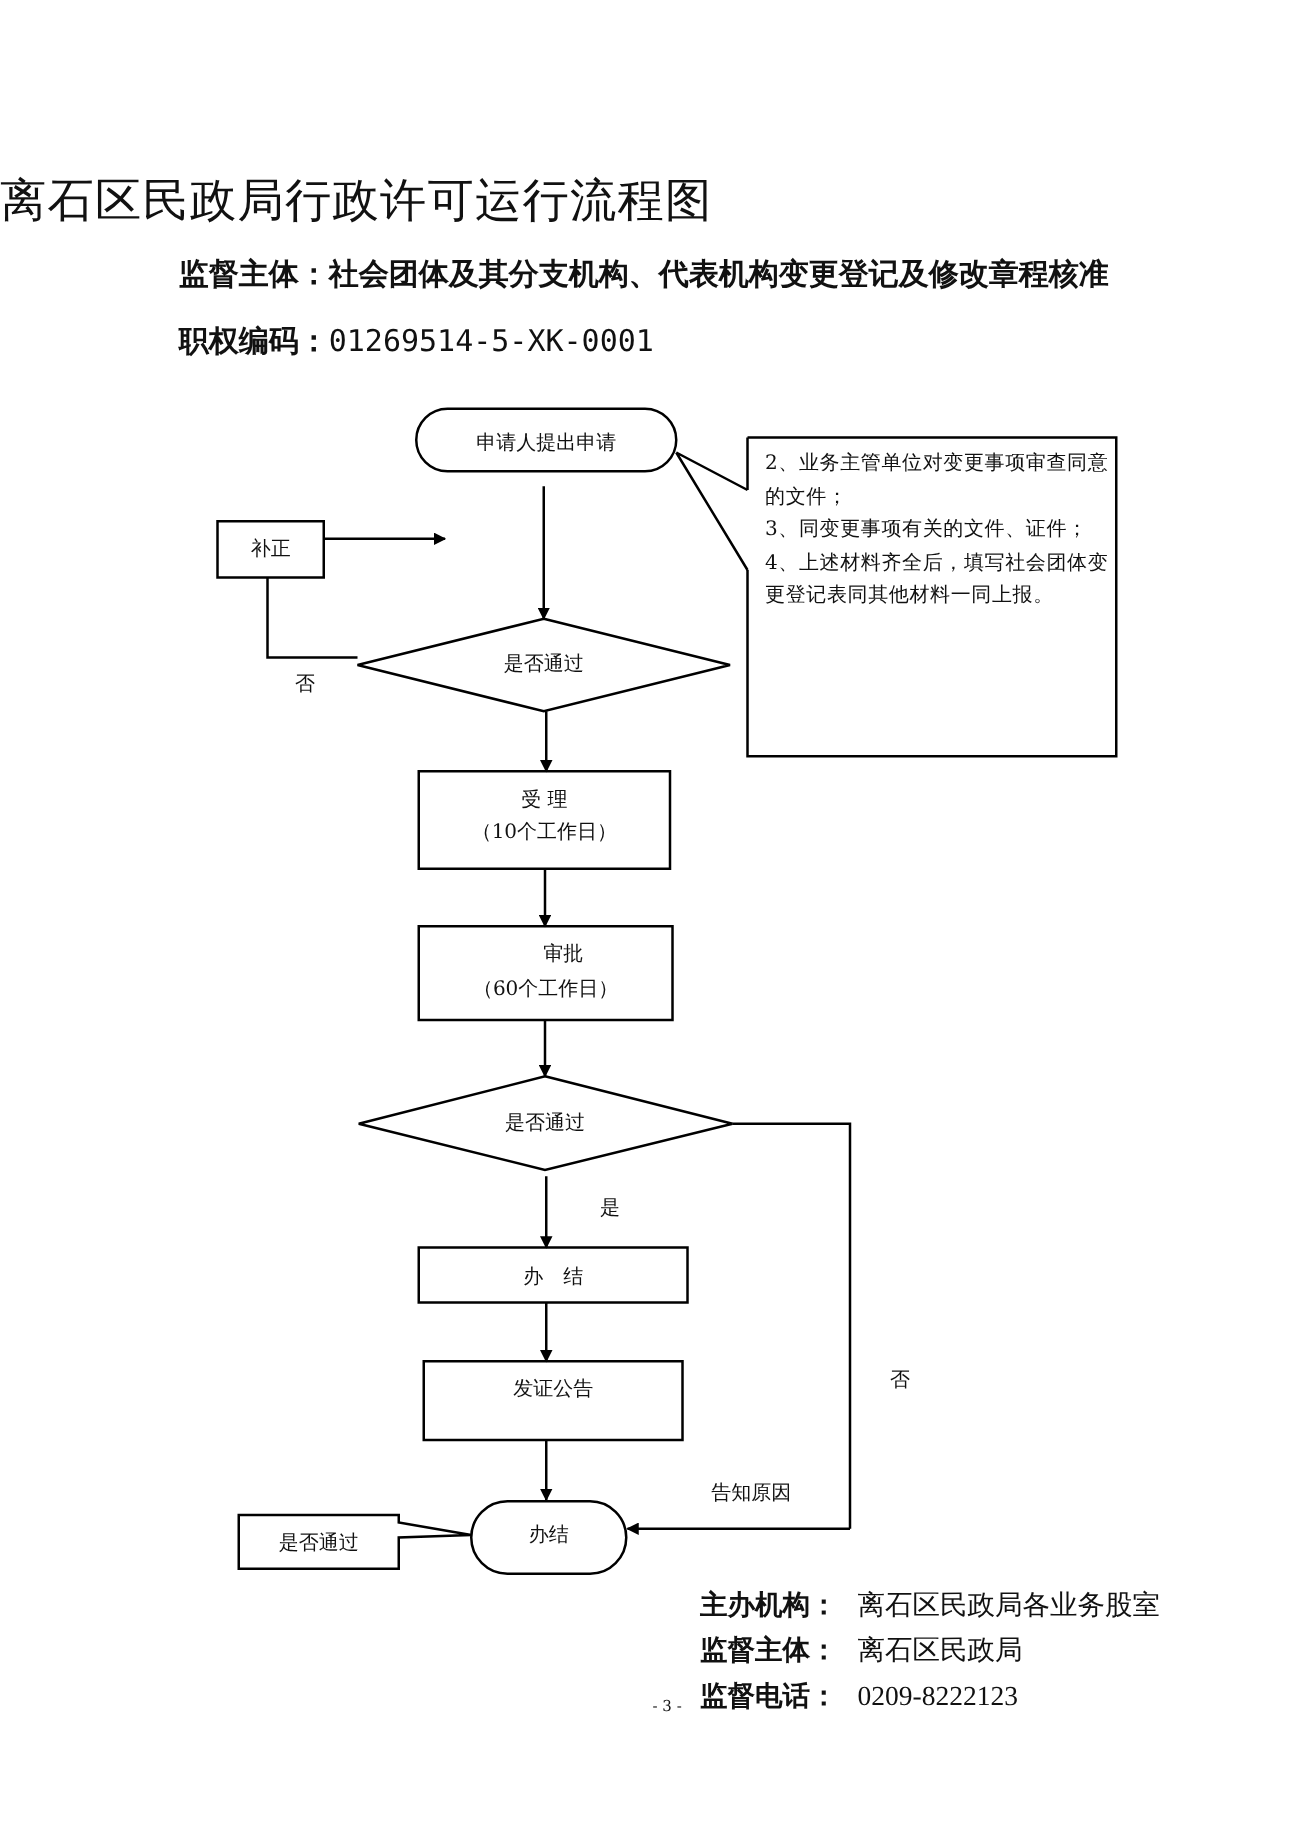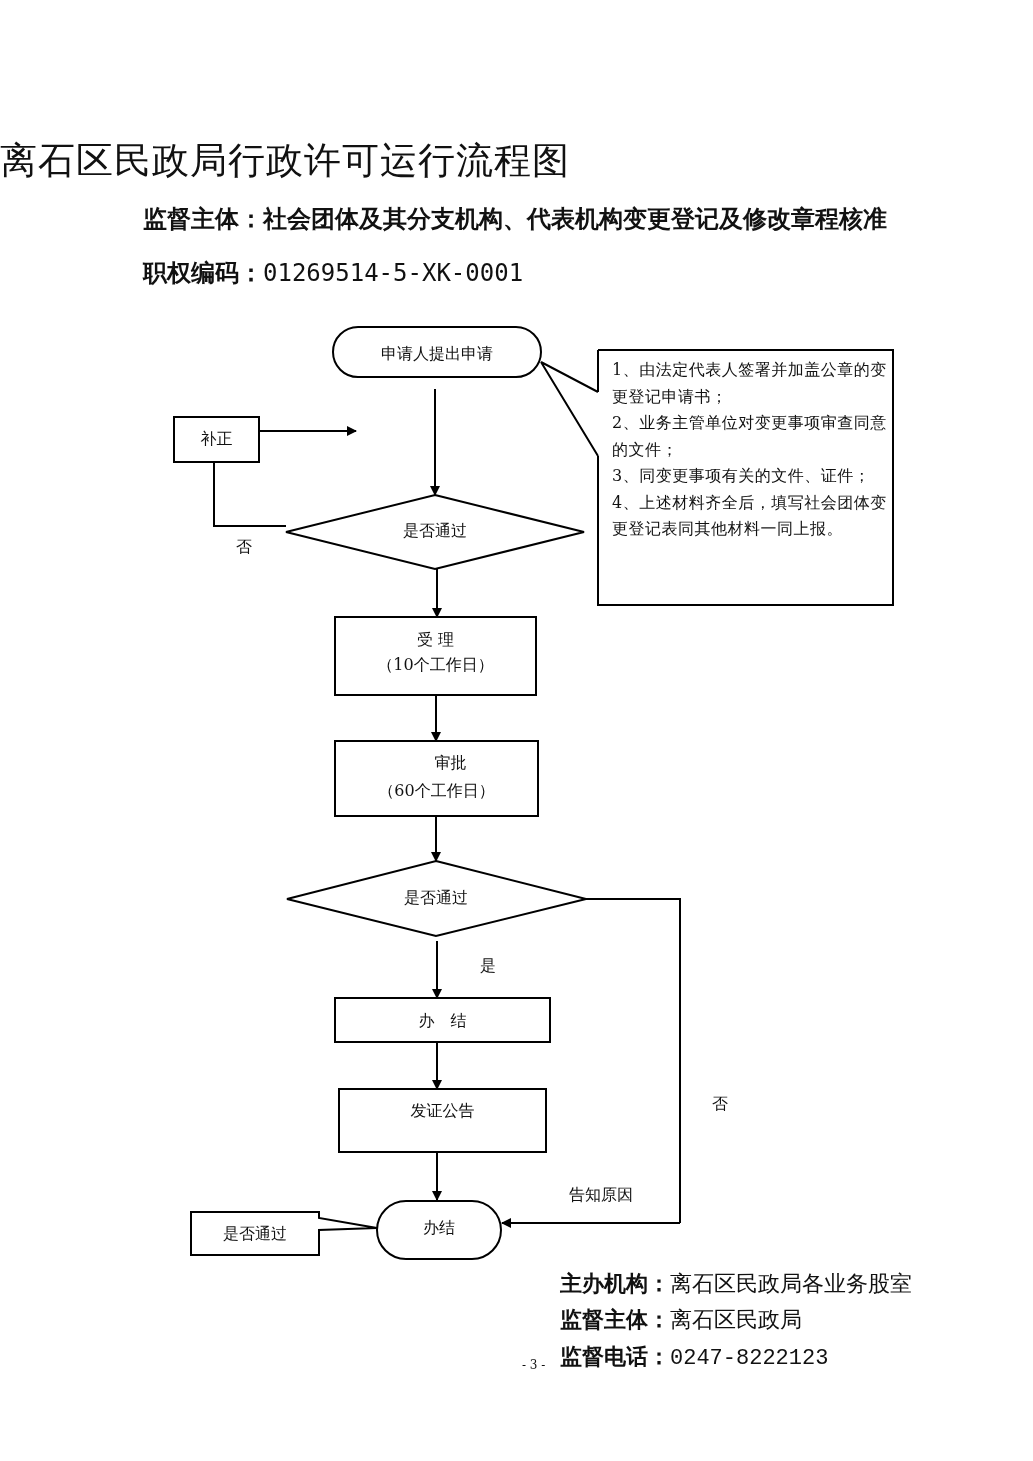--- a/index.html
+++ b/index.html
@@ -10,21 +10,21 @@
            font-family:"DejaVu Sans","Liberation Sans",sans-serif; letter-spacing:1px; }
   .meta { left:143px; font-size:24px; font-weight:bold;
           font-family:"DejaVu Sans","Liberation Sans",sans-serif; }
   .meta .val { font-weight:normal; font-family:"DejaVu Sans Mono","Liberation Mono",monospace; }
   .meta .val.cn { font-family:"DejaVu Sans","Liberation Sans",sans-serif; font-weight:bold;margin-top:32px; }
   svg.flow { position:absolute; left:0; top:0; }
   .lbl { font-size:16px; text-align:center; line-height:26px; }
   .note { left:612px; top:357px; width:276px; font-size:16px; line-height:26.5px; letter-spacing:0.5px; }
   .footer { left:560px; font-size:22px; font-family:"DejaVu Sans","Liberation Sans",sans-serif; }
   .footer .k { font-weight:bold; }
-  .footer .v { font-family:Liberation Mono, monospace; }
+  .footer .v { font-family:Liberation Serif, serif;margin-left:16px; }
   .pagenum { left:522px; top:1358px; font-size:12px; }
 </style>
 </head>
 <body>
 
 <div class="abs title">离石区民政局行政许可运行流程图</div>
 
 <div class="abs meta" style="top:203px;">
   <span>监督主体：</span><span class="val cn">社会团体及其分支机构、代表机构变更登记及修改章程核准</span>
 </div>
@@ -89,28 +89,27 @@
 <div class="abs lbl" style="left:336px;top:885px;width:200px;">是否通过</div>
 <div class="abs lbl" style="left:476px;top:953px;width:24px;">是</div>
 <div class="abs lbl" style="left:708px;top:1091px;width:24px;">否</div>
 <div class="abs lbl" style="left:335px;top:1008px;width:215px;">办　结</div>
 <div class="abs lbl" style="left:339px;top:1098px;width:207px;">发证公告</div>
 <div class="abs lbl" style="left:556px;top:1182px;width:90px;font-family:Liberation Serif, serif;">告知原因</div>
 <div class="abs lbl" style="left:377px;top:1215px;width:124px;">办结</div>
 <div class="abs lbl" style="left:191px;top:1221px;width:128px;">是否通过</div>
 
 <div class="abs note">
-  <div>1、由法定代表人签署并加盖公章的变更登记申请书；</div>
   <div>2、业务主管单位对变更事项审查同意的文件；</div>
   <div>3、同变更事项有关的文件、证件；</div>
   <div>4、上述材料齐全后，填写社会团体变更登记表同其他材料一同上报。</div>
 </div>
 
 <div class="abs footer" style="top:1269px;">
   <span class="k">主办机构：</span><span class="v">离石区民政局各业务股室</span>
 </div>
 <div class="abs footer" style="top:1305px;">
   <span class="k">监督主体：</span><span class="v">离石区民政局</span>
 </div>
 <div class="abs footer" style="top:1342px;">
-  <span class="k">监督电话：</span><span class="v">0247-8222123</span>
+  <span class="k">监督电话：</span><span class="v">0209-8222123</span>
 </div>
 <div class="abs pagenum">- 3 -</div>
 
 </body></html>

